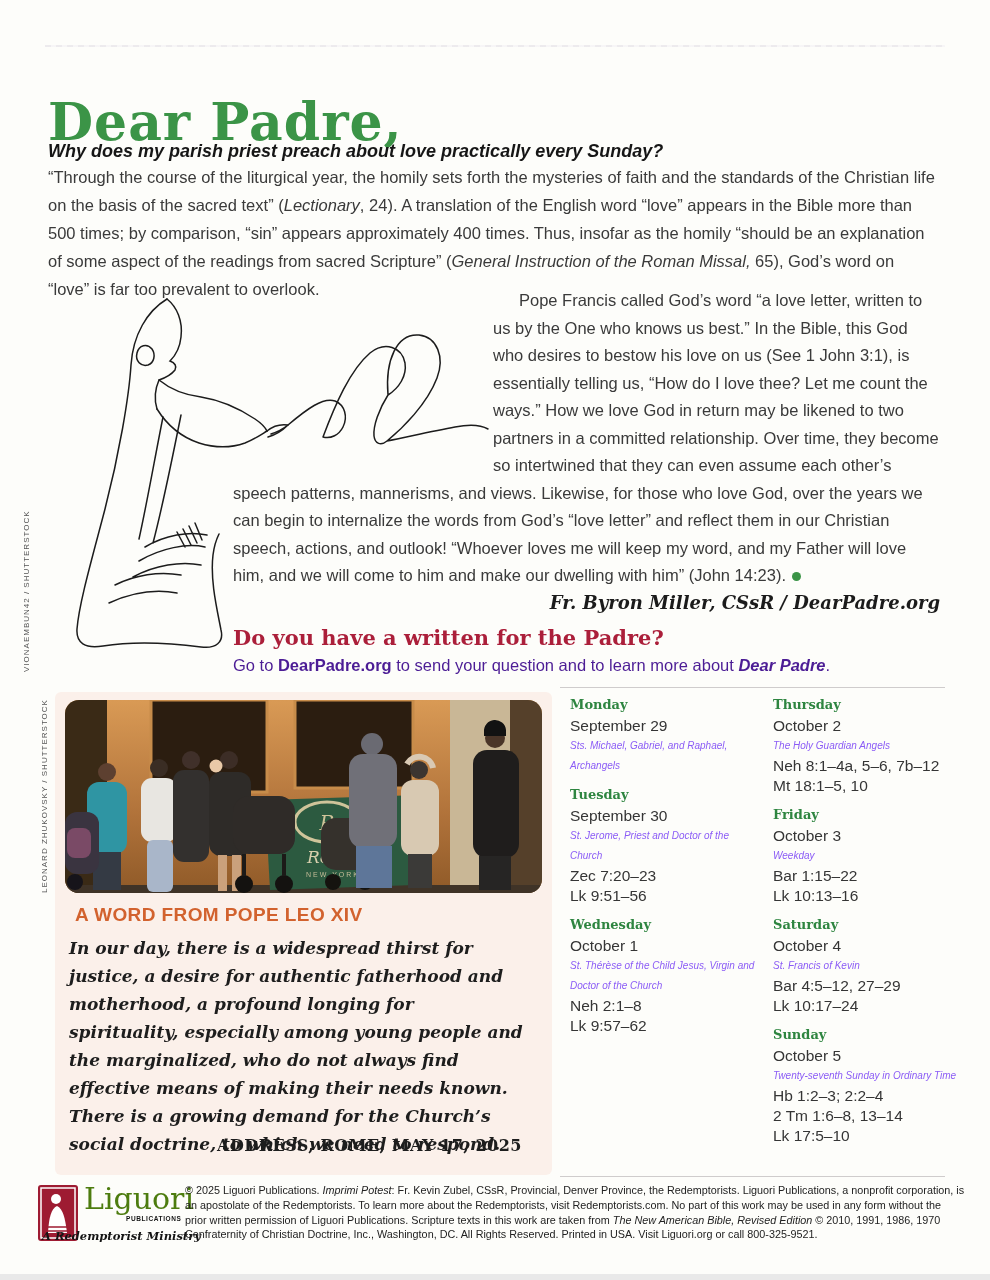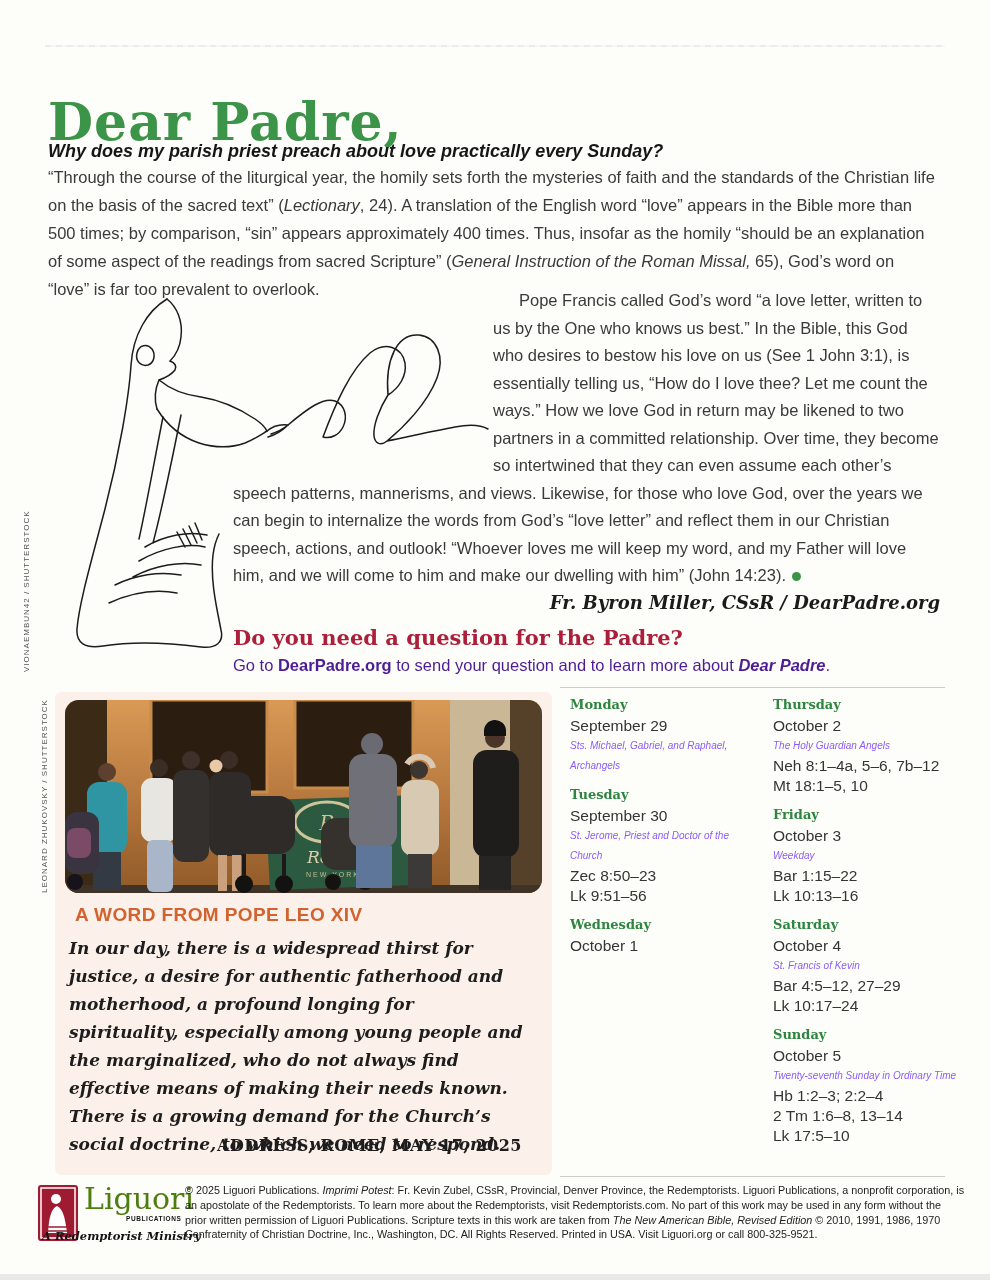--- a/index.html
+++ b/index.html
@@ -85,21 +85,21 @@
       <path d="M104,95 C115,104 130,110 146,112 C165,115 185,124 200,134 C206,138 210,142 212,146"></path>
       <path d="M102,124 C112,140 126,152 144,158 C160,163 176,163 190,158 C200,154 207,149 212,146"></path>
       <path d="M212,146 C218,141 226,139 233,140 M233,140 C228,144 222,147 216,149 M233,140 C227,146 220,150 213,152"></path>
       <path d="M126,130 C118,170 108,220 98,258 M108,132 C100,172 92,218 84,254 M90,262 C110,250 134,246 152,250 M84,276 C106,263 132,258 150,262 M78,292 C100,280 126,276 146,280 M60,300 C80,290 104,286 126,290 M54,318 C76,308 100,304 122,308"></path>
       <path d="M122,247 l8,15 M128,244 l8,16 M134,241 l8,17 M140,238 l7,17"></path>
       <path d="M233,140 C252,124 268,112 280,116 C290,120 293,132 288,142 C284,150 276,154 268,152 M268,152 C280,120 295,85 315,68 C330,56 347,62 350,78 C352,91 344,103 333,110 M333,110 C330,75 342,48 364,50 C382,52 390,72 382,93 C372,119 348,143 332,156 M332,156 C326,161 320,159 319,151 C318,141 324,124 333,110 M332,156 C352,152 378,146 400,142 C415,139 426,140 433,144"></path>
     </g>
   </svg>
   <div class="vcredit credit-drawing">VIONAEMBUN42 / SHUTTERSTOCK</div>
 
-  <div class="cta-heading">Do you need a question for the Padre?</div>
+  <div class="cta-heading">Do you have a written for the Padre?</div>
   <div class="cta-line"><span>Go to </span><span style="font-weight: bold;">DearPadre.org</span><span> to send your question and to learn more about </span><span style="font-style: italic; font-weight: bold;">Dear Padre</span><span>.</span></div>
 
   <div class="divider" style="left:560px;top:687px;width:385px;"></div>
 
   <div class="panel">
     <div class="photo">
       <svg width="477" height="193" viewBox="0 0 477 193">
         <defs>
           <linearGradient id="facade" x1="0" y1="0" x2="0" y2="1">
             <stop offset="0" stop-color="#d99a55"></stop>
@@ -192,26 +192,29 @@
     <div class="cal-col">
       <div class="day">
         <div class="day-name">Monday</div>
         <div class="day-date">September 29</div>
         <div class="day-feast">Sts. Michael, Gabriel, and Raphael, Archangels</div>
       </div>
       <div class="day">
         <div class="day-name">Tuesday</div>
         <div class="day-date">September 30</div>
         <div class="day-feast">St. Jerome, Priest and Doctor of the Church</div>
-        <div class="day-readings">Zec 8:50–23
+        <div class="day-readings">Zec 7:20–23
 Lk 9:51–56</div>
       </div>
       <div class="day">
         <div class="day-name">Wednesday</div>
         <div class="day-date">October 1</div>
+        <div class="day-feast">St. Thérèse of the Child Jesus, Virgin and Doctor of the Church</div>
+        <div class="day-readings">Neh 2:1–8
+Lk 9:57–62</div>
       </div>
     </div>
     <div class="cal-col">
       <div class="day">
         <div class="day-name">Thursday</div>
         <div class="day-date">October 2</div>
         <div class="day-feast">The Holy Guardian Angels</div>
         <div class="day-readings">Neh 8:1–4a, 5–6, 7b–12
 Mt 18:1–5, 10</div>
       </div>

